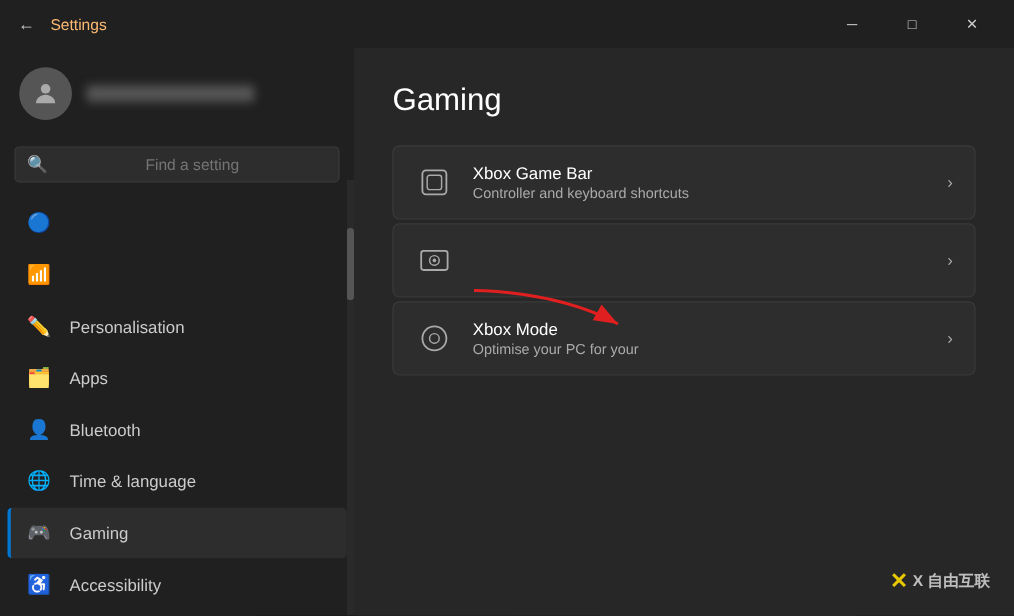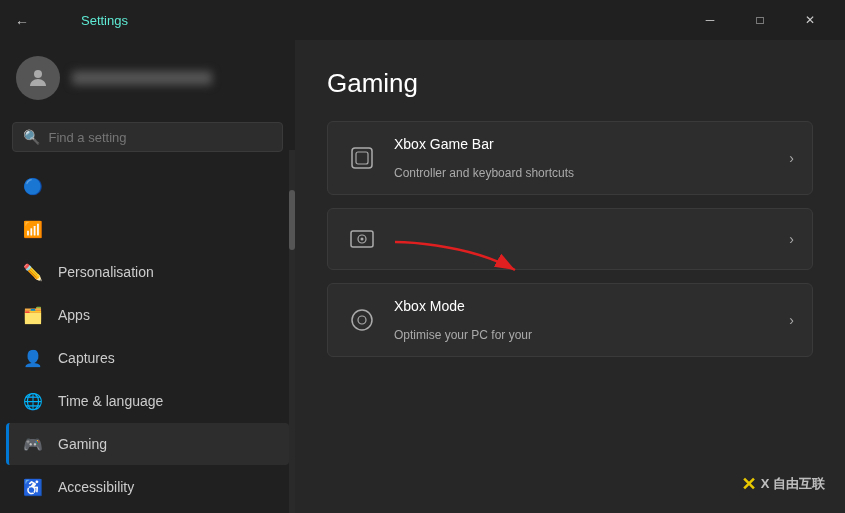--- a/index.html
+++ b/index.html
@@ -24,22 +24,21 @@
       height: 40px;
       flex-shrink: 0;
     }
     .title-bar-left {
       display: flex;
       align-items: center;
       gap: 10px;
     }
     .title-bar-title {
       font-size: 13px;
-      color: #5eead4;
-      margin-left: 39px;
+      color: #fdba74;
     }
     .back-btn {
       width: 20px;
       height: 20px;
       display: flex;
       align-items: center;
       justify-content: center;
       cursor: pointer;
       color: #ccc;
       font-size: 14px;
@@ -115,20 +114,21 @@
       padding: 6px 10px;
       gap: 8px;
     }
     .search-input {
       background: transparent;
       border: none;
       color: #ccc;
       font-size: 13px;
       flex: 1;
       outline: none;
+      text-align: center;
     }
     .search-icon {
       color: #aaa;
       font-size: 14px;
     }
 
     .sidebar-nav {
       flex: 1;
       overflow-y: auto;
       padding-bottom: 10px;
@@ -189,21 +189,21 @@
     .page-title {
       font-size: 26px;
       font-weight: 300;
       color: #fff;
       margin-bottom: 22px;
     }
 
     .settings-list {
       display: flex;
       flex-direction: column;
-      gap: 13px;
+      gap: 3px;
     }
     .settings-item {
       display: flex;
       align-items: center;
       background: #2d2d2d;
       border-radius: 6px;
       padding: 14px 18px;
       cursor: pointer;
       gap: 16px;
       border: 1px solid #3a3a3a;
@@ -222,21 +222,21 @@
       flex: 1;
     }
     .settings-item-title {
       font-size: 14px;
       color: #fff;
       font-weight: 400;
     }
     .settings-item-desc {
       font-size: 12px;
       color: #aaa;
-      margin-top: 14px;
+      margin-top: 2px;
     }
     .chevron-icon {
       color: #aaa;
       font-size: 14px;
     }
 
     
     .watermark {
       position: absolute;
       bottom: 18px;
@@ -297,21 +297,21 @@
       <div class="nav-item">
         <span class="nav-icon">✏️</span>
         <span>Personalisation</span>
       </div>
       <div class="nav-item">
         <span class="nav-icon">🗂️</span>
         <span>Apps</span>
       </div>
       <div class="nav-item">
         <span class="nav-icon">👤</span>
-        <span>Captures</span>
+        <span>Bluetooth</span>
       </div>
       <div class="nav-item">
         <span class="nav-icon">🌐</span>
         <span>Time &amp; language</span>
       </div>
       <div class="nav-item active">
         <span class="nav-icon">🎮</span>
         <span>Gaming</span>
       </div>
       <div class="nav-item">

